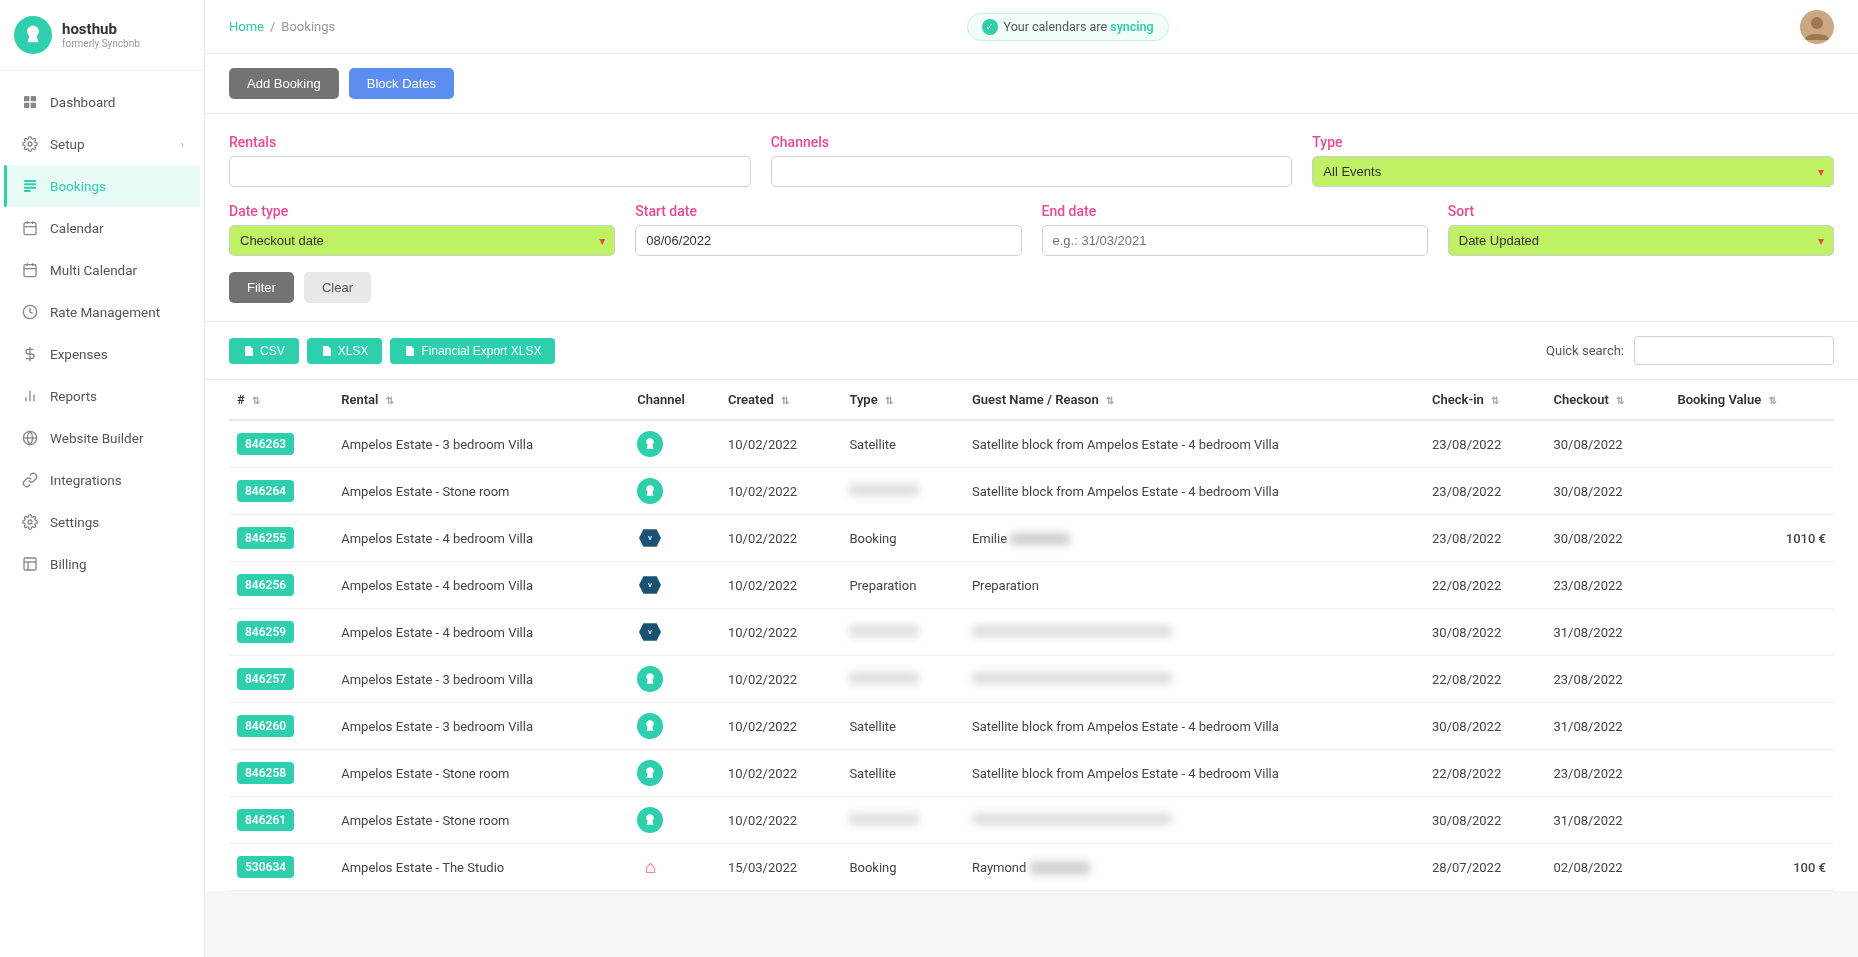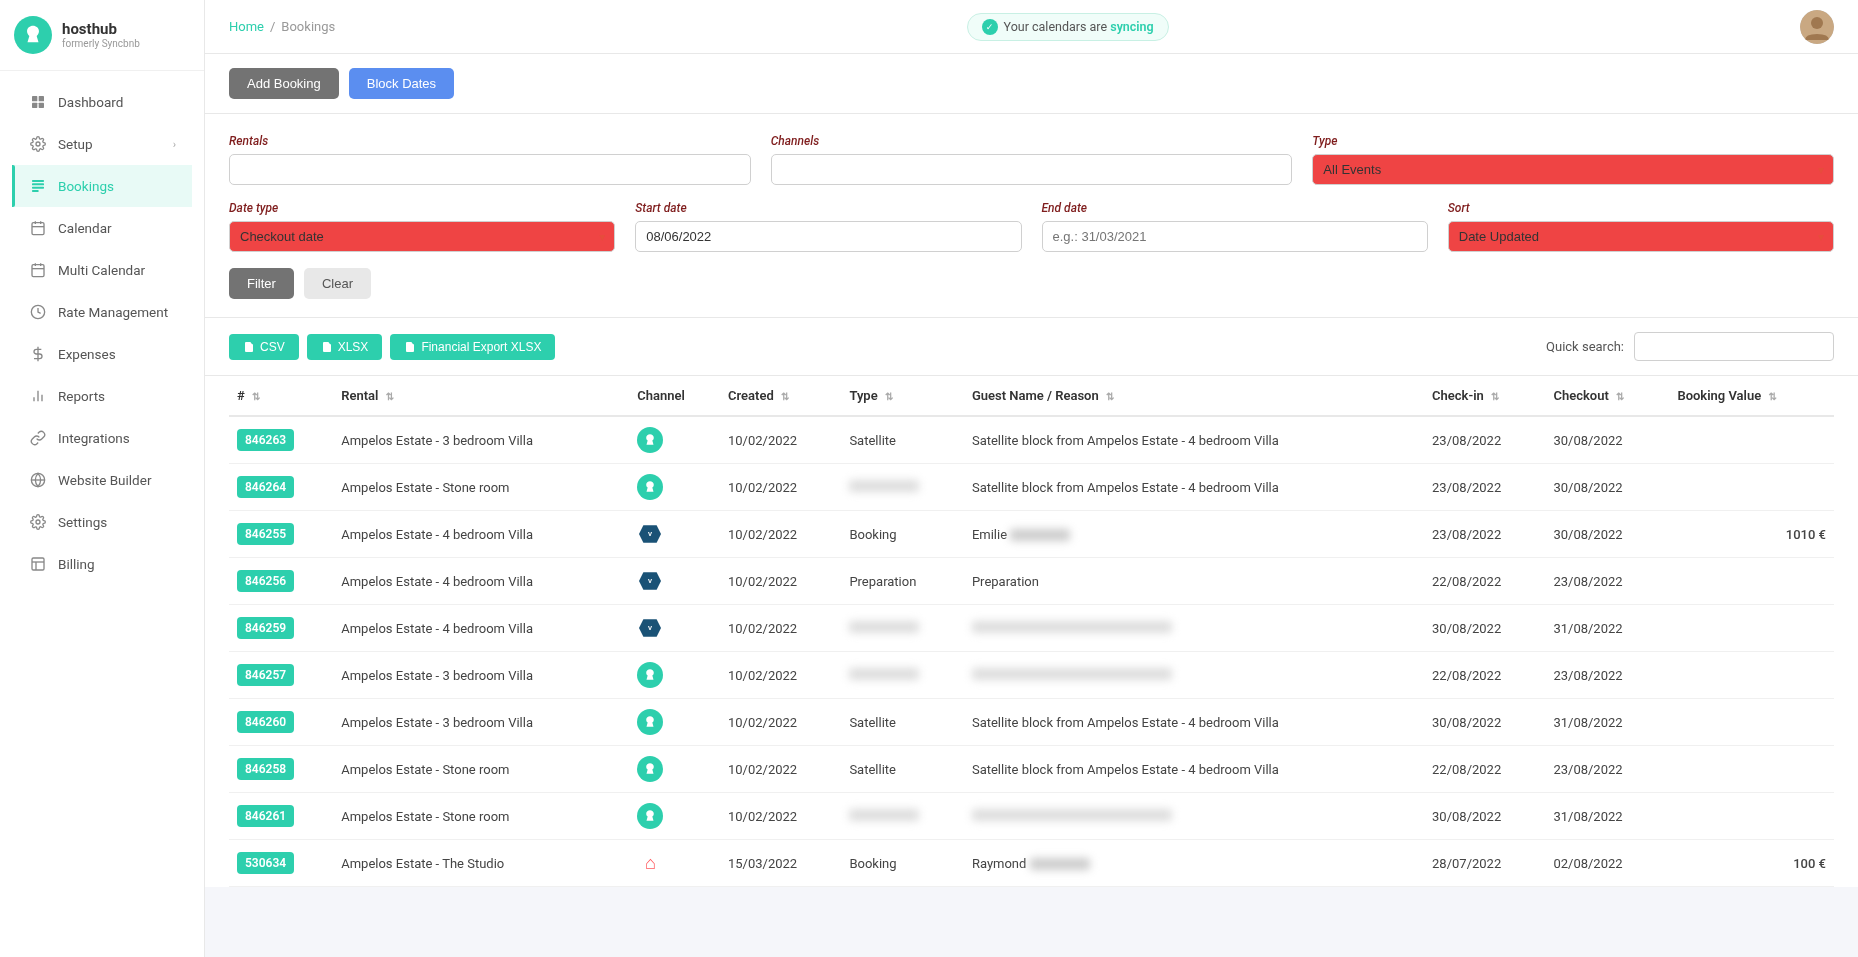--- a/index.html
+++ b/index.html
@@ -5,21 +5,21 @@
     * { box-sizing: border-box; margin: 0; padding: 0; }
     body { font-family: -apple-system, BlinkMacSystemFont, 'Segoe UI', Roboto, sans-serif; font-size: 13px; color: #333; background: #f5f6fa; display: flex; height: 100vh; overflow: hidden; }
 
     
     .sidebar { width: 205px; min-width: 205px; background: #fff; border-right: 1px solid #e8e8e8; display: flex; flex-direction: column; height: 100vh; overflow-y: auto; }
     .sidebar-logo { display: flex; align-items: center; padding: 16px 14px; border-bottom: 1px solid #f0f0f0; }
     .logo-icon { width: 38px; height: 38px; background: #2dcfad; border-radius: 50%; display: flex; align-items: center; justify-content: center; color: white; font-size: 18px; margin-right: 10px; flex-shrink: 0; }
     .logo-text { line-height: 1.2; }
     .logo-name { font-size: 15px; font-weight: 700; color: #333; }
     .logo-sub { font-size: 10px; color: #999; }
-    .sidebar-nav { padding: 10px 12px; flex: 1; }
+    .sidebar-nav { padding: 10px 4px; flex: 1; }
     .nav-item { display: flex; align-items: center; padding: 11px 16px; cursor: pointer; color: #555; font-size: 13.5px; transition: background 0.15s; position: relative; }
     .nav-item.active { background: #e8faf6; color: #2dcfad; }
     .nav-item.active::before { content: ''; position: absolute; left: 0; top: 0; bottom: 0; width: 3px; background: #2dcfad; border-radius: 0 2px 2px 0; }
     .nav-icon { width: 20px; height: 20px; margin-right: 10px; display: flex; align-items: center; justify-content: center; font-size: 15px; flex-shrink: 0; }
     .nav-arrow { margin-left: auto; font-size: 11px; color: #aaa; }
 
     
     .main { flex: 1; display: flex; flex-direction: column; height: 100vh; overflow: hidden; }
 
     
@@ -40,23 +40,23 @@
     .action-bar { background: #fff; padding: 14px 24px; border-bottom: 1px solid #e8e8e8; display: flex; gap: 10px; }
     .btn { padding: 8px 18px; border-radius: 5px; border: none; cursor: pointer; font-size: 13px; font-weight: 500; display: inline-flex; align-items: center; gap: 6px; }
     .btn-teal { background: #737373; color: white; }
     .btn-blue { background: #5b8ef0; color: white; }
     .btn-gray { background: #e8e8e8; color: #555; }
 
     
     .filters { background: #fff; padding: 20px 24px 18px; border-bottom: 1px solid #e8e8e8; }
     .filter-row { display: flex; gap: 20px; margin-bottom: 16px; }
     .filter-group { display: flex; flex-direction: column; gap: 6px; flex: 1; }
-    .filter-label { font-size: 12px; color: #7f1d1d; font-weight: 500; font-style: italic; }
+    .filter-label { font-size: 14px; color: #ec4899; font-weight: 500; }
     .filter-input { border: 1px solid #d0d0d0; border-radius: 5px; padding: 7px 10px; font-size: 13px; color: #333; background: white; outline: none; width: 100%; }
-    .filter-select { border: 1px solid #d0d0d0; border-radius: 5px; padding: 7px 10px; font-size: 13px; color: #333; background: #ef4444; outline: none; width: 100%; appearance: none; -webkit-appearance: none; }
+    .filter-select { border: 1px solid #d0d0d0; border-radius: 5px; padding: 7px 10px; font-size: 13px; color: #333; background: #bef264; outline: none; width: 100%; appearance: none; -webkit-appearance: none; }
     .select-wrap { position: relative; }
     .select-wrap::after { content: '▾'; position: absolute; right: 10px; top: 50%; transform: translateY(-50%); color: #e74c3c; font-size: 12px; pointer-events: none; }
     .filter-actions { display: flex; gap: 10px; margin-top: 4px; }
 
     
     .export-bar { background: #fff; padding: 14px 24px; border-bottom: 1px solid #e8e8e8; display: flex; align-items: center; justify-content: space-between; }
     .export-btns { display: flex; gap: 8px; }
     .btn-export { padding: 6px 14px; border-radius: 4px; border: none; cursor: pointer; font-size: 12px; font-weight: 500; display: inline-flex; align-items: center; gap: 5px; }
     .btn-csv { background: #2dcfad; color: white; }
     .btn-xlsx { background: #2dcfad; color: white; }
@@ -172,35 +172,35 @@
             <line x1="18" y1="20" x2="18" y2="10"></line>
             <line x1="12" y1="20" x2="12" y2="4"></line>
             <line x1="6" y1="20" x2="6" y2="14"></line>
           </svg>
       </span>
       <span>Reports</span>
     </div>
     <div class="nav-item">
       <span class="nav-icon">
         <svg width="16" height="16" viewBox="0 0 24 24" fill="none" stroke="#888" stroke-width="2">
-            <path d="M10 13a5 5 0 0 0 7.54.54l3-3a5 5 0 0 0-7.07-7.07l-1.72 1.71"></path>
-            <path d="M14 11a5 5 0 0 0-7.54-.54l-3 3a5 5 0 0 0 7.07 7.07l1.71-1.71"></path>
-          </svg>
-      </span>
-      <span>Integrations</span>
-    </div>
-    <div class="nav-item">
-      <span class="nav-icon">
-        <svg width="16" height="16" viewBox="0 0 24 24" fill="none" stroke="#888" stroke-width="2">
             <circle cx="12" cy="12" r="10"></circle>
             <line x1="2" y1="12" x2="22" y2="12"></line>
             <path d="M12 2a15.3 15.3 0 0 1 4 10 15.3 15.3 0 0 1-4 10 15.3 15.3 0 0 1-4-10 15.3 15.3 0 0 1 4-10z"></path>
           </svg>
       </span>
       <span>Website Builder</span>
+    </div>
+    <div class="nav-item">
+      <span class="nav-icon">
+        <svg width="16" height="16" viewBox="0 0 24 24" fill="none" stroke="#888" stroke-width="2">
+            <path d="M10 13a5 5 0 0 0 7.54.54l3-3a5 5 0 0 0-7.07-7.07l-1.72 1.71"></path>
+            <path d="M14 11a5 5 0 0 0-7.54-.54l-3 3a5 5 0 0 0 7.07 7.07l1.71-1.71"></path>
+          </svg>
+      </span>
+      <span>Integrations</span>
     </div>
     <div class="nav-item">
       <span class="nav-icon">
         <svg width="16" height="16" viewBox="0 0 24 24" fill="none" stroke="#888" stroke-width="2">
             <circle cx="12" cy="12" r="3"></circle>
             <path d="M19.4 15a1.65 1.65 0 0 0 .33 1.82l.06.06a2 2 0 0 1-2.83 2.83l-.06-.06a1.65 1.65 0 0 0-1.82-.33 1.65 1.65 0 0 0-1 1.51V21a2 2 0 0 1-4 0v-.09A1.65 1.65 0 0 0 9 19.4a1.65 1.65 0 0 0-1.82.33l-.06.06a2 2 0 0 1-2.83-2.83l.06-.06A1.65 1.65 0 0 0 4.68 15a1.65 1.65 0 0 0-1.51-1H3a2 2 0 0 1 0-4h.09A1.65 1.65 0 0 0 4.6 9a1.65 1.65 0 0 0-.33-1.82l-.06-.06a2 2 0 0 1 2.83-2.83l.06.06A1.65 1.65 0 0 0 9 4.68a1.65 1.65 0 0 0 1-1.51V3a2 2 0 0 1 4 0v.09a1.65 1.65 0 0 0 1 1.51 1.65 1.65 0 0 0 1.82-.33l.06-.06a2 2 0 0 1 2.83 2.83l-.06.06A1.65 1.65 0 0 0 19.4 9a1.65 1.65 0 0 0 1.51 1H21a2 2 0 0 1 0 4h-.09a1.65 1.65 0 0 0-1.51 1z"></path>
           </svg>
       </span>
       <span>Settings</span>
     </div>

